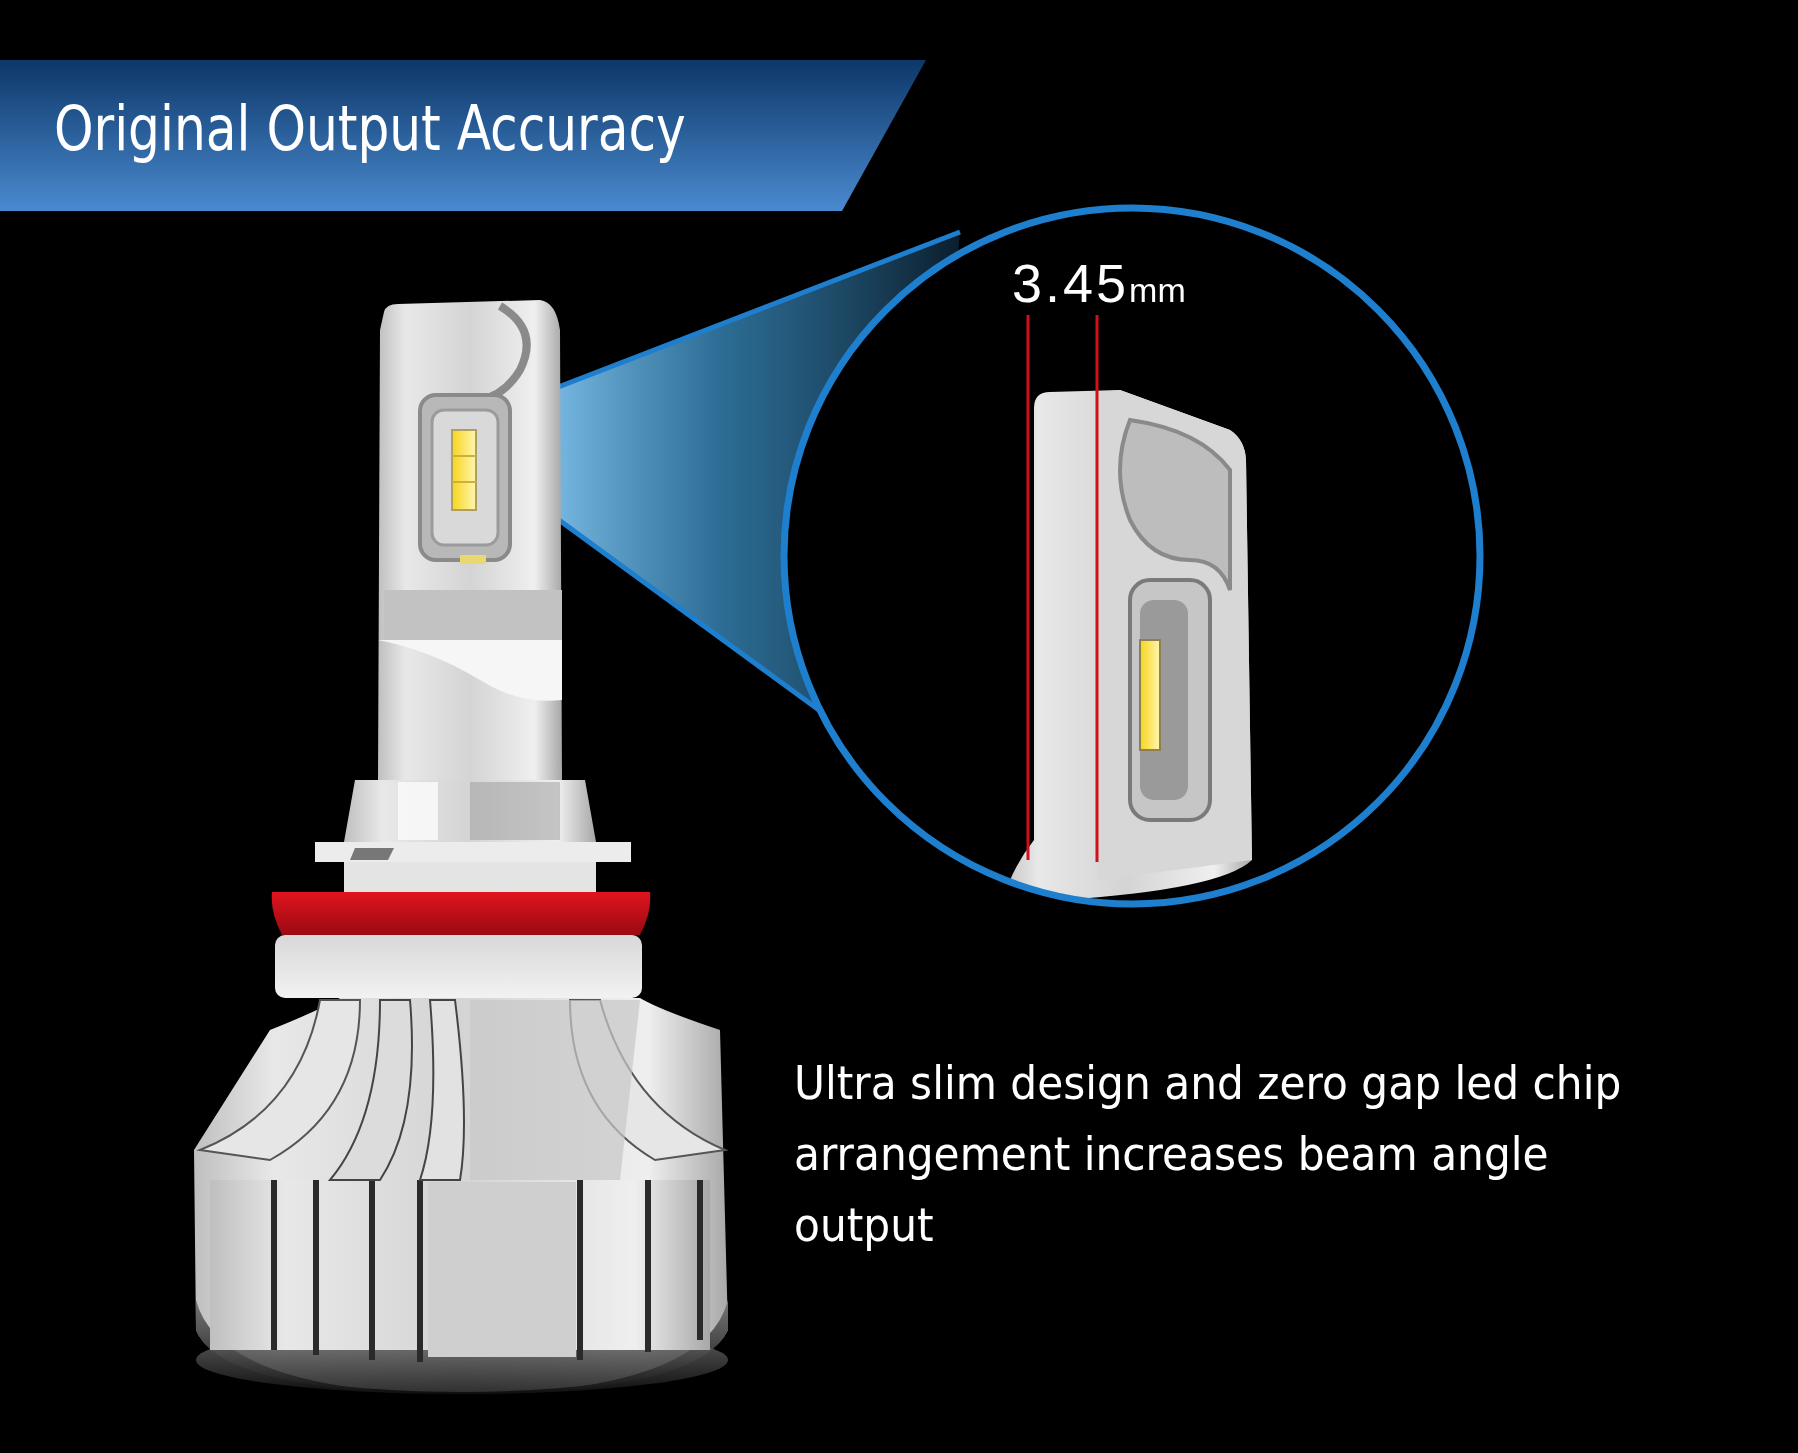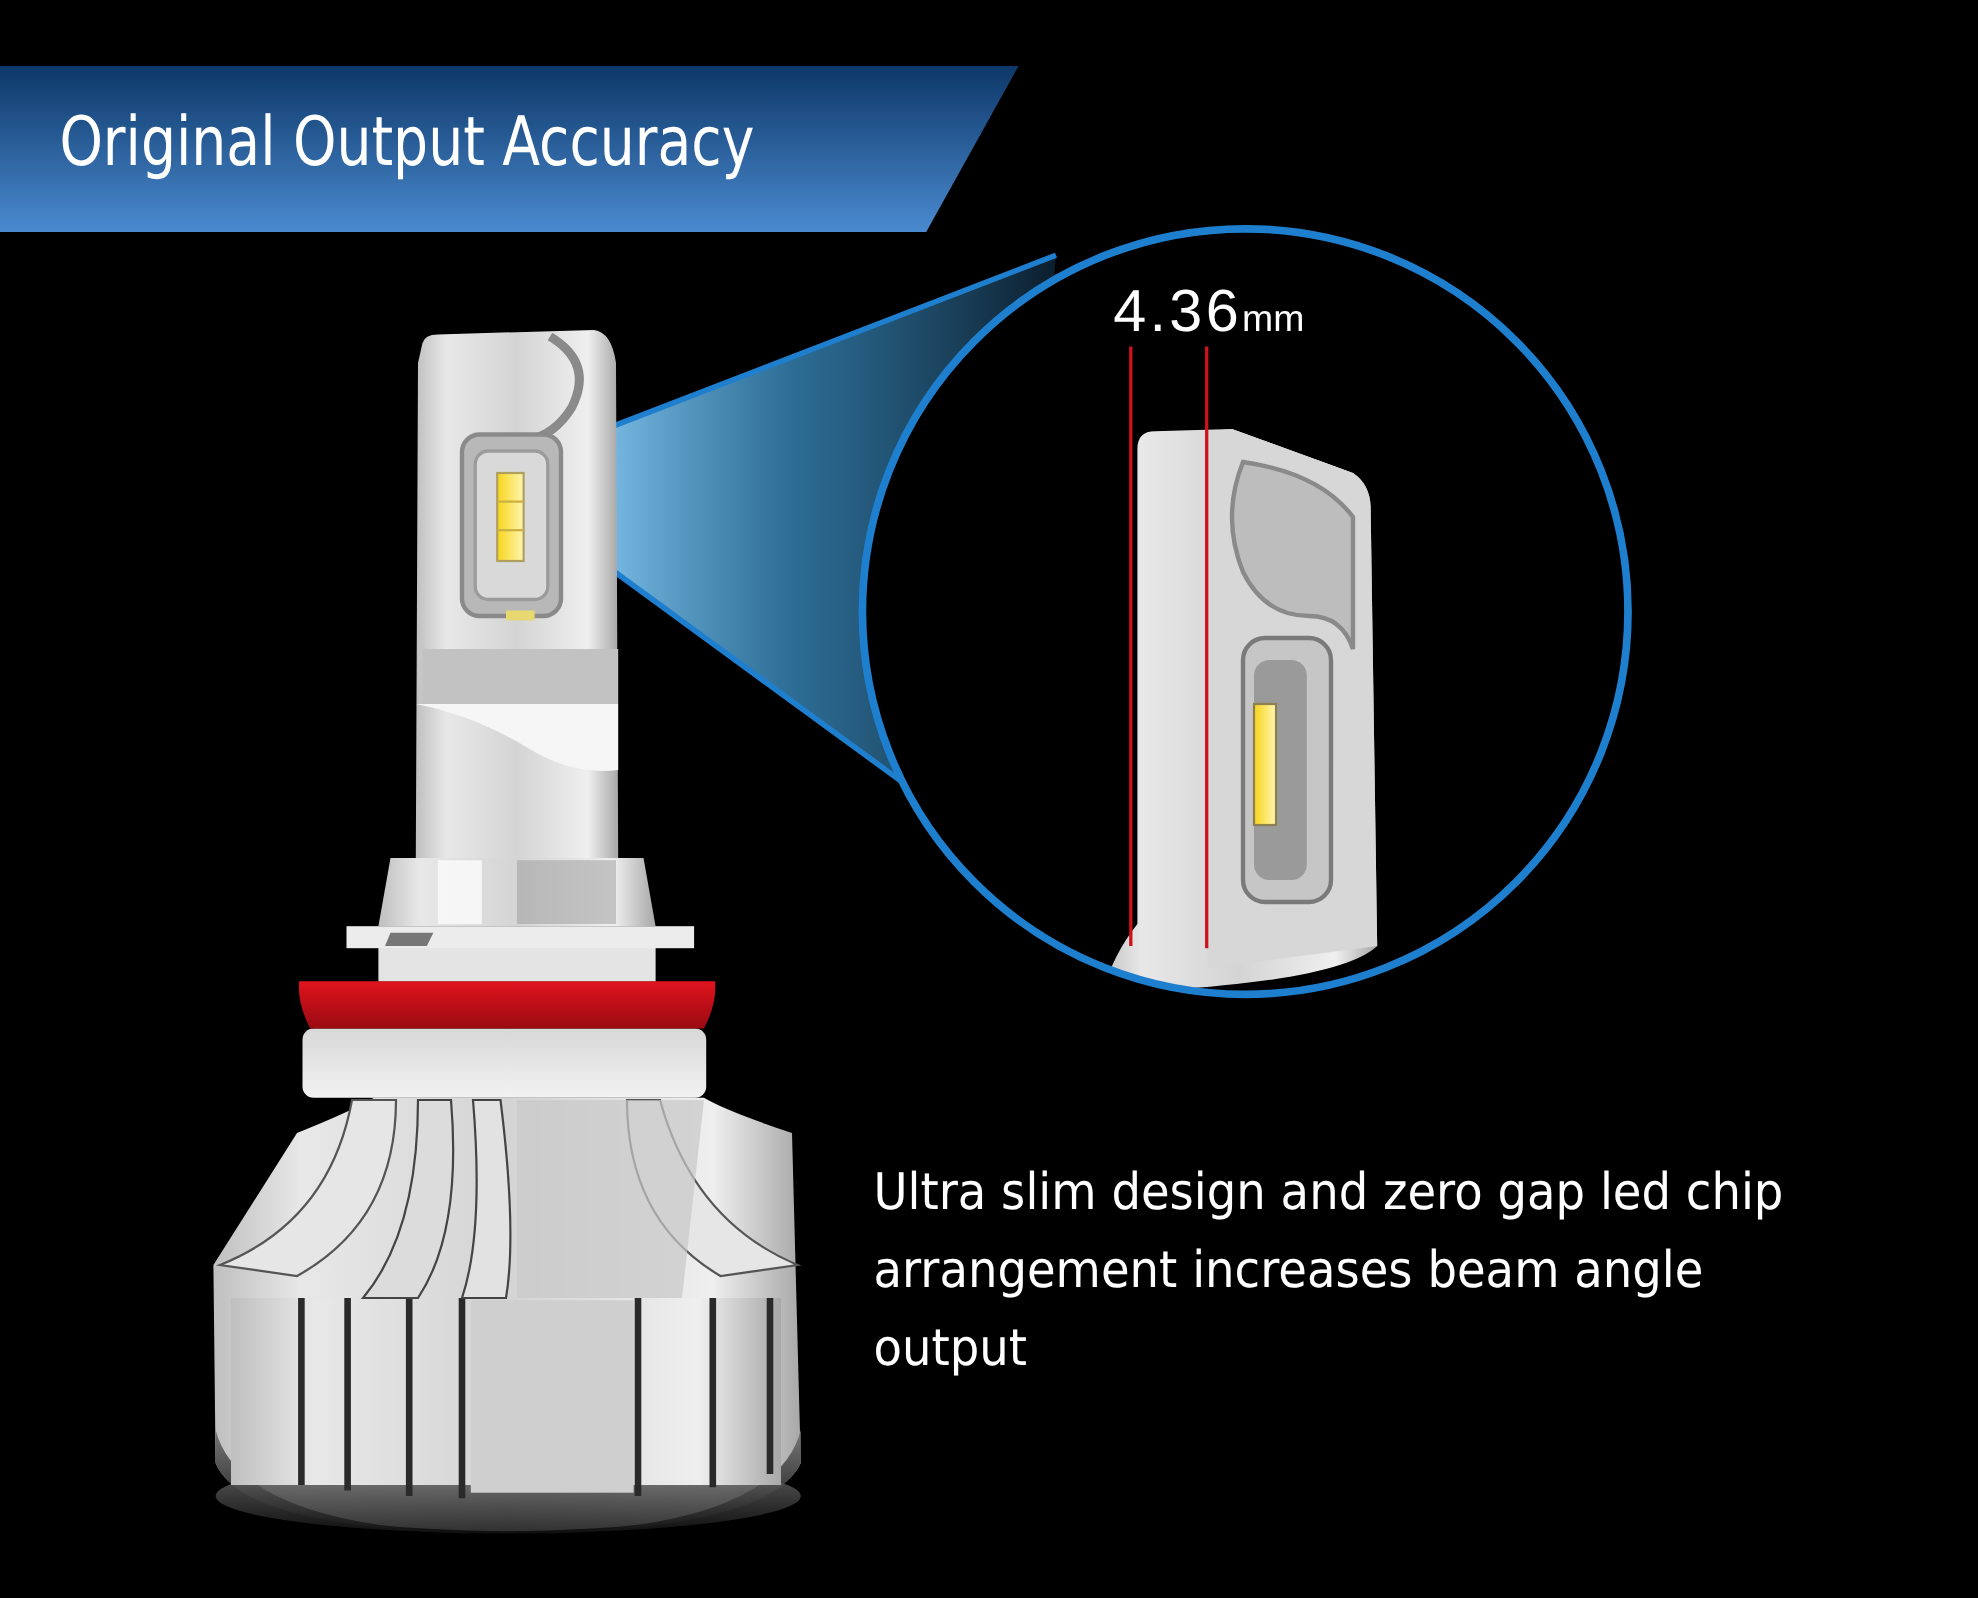--- a/index.html
+++ b/index.html
@@ -132,20 +132,20 @@
     <g>
       <line x1="1028" y1="315" x2="1028" y2="860" stroke="#d0101a" stroke-width="3"></line>
       <line x1="1097" y1="315" x2="1097" y2="862" stroke="#d0101a" stroke-width="3"></line>
     </g>
   </g>
 </svg>
 
 <div id="banner-title" class="abs">Original Output Accuracy</div>
 
 <div id="dimension-label" class="abs">
-  <span id="dimension-value">4.36</span><span id="dimension-unit">mm</span>
+  <span id="dimension-value">3.45</span><span id="dimension-unit">mm</span>
 </div>
 
 <div id="feature-text" class="abs">
   <span class="line">Ultra slim design and zero gap led chip</span>
   <span class="line">arrangement increases beam angle</span>
   <span class="line">output</span>
 </div>
 
 </body></html>

